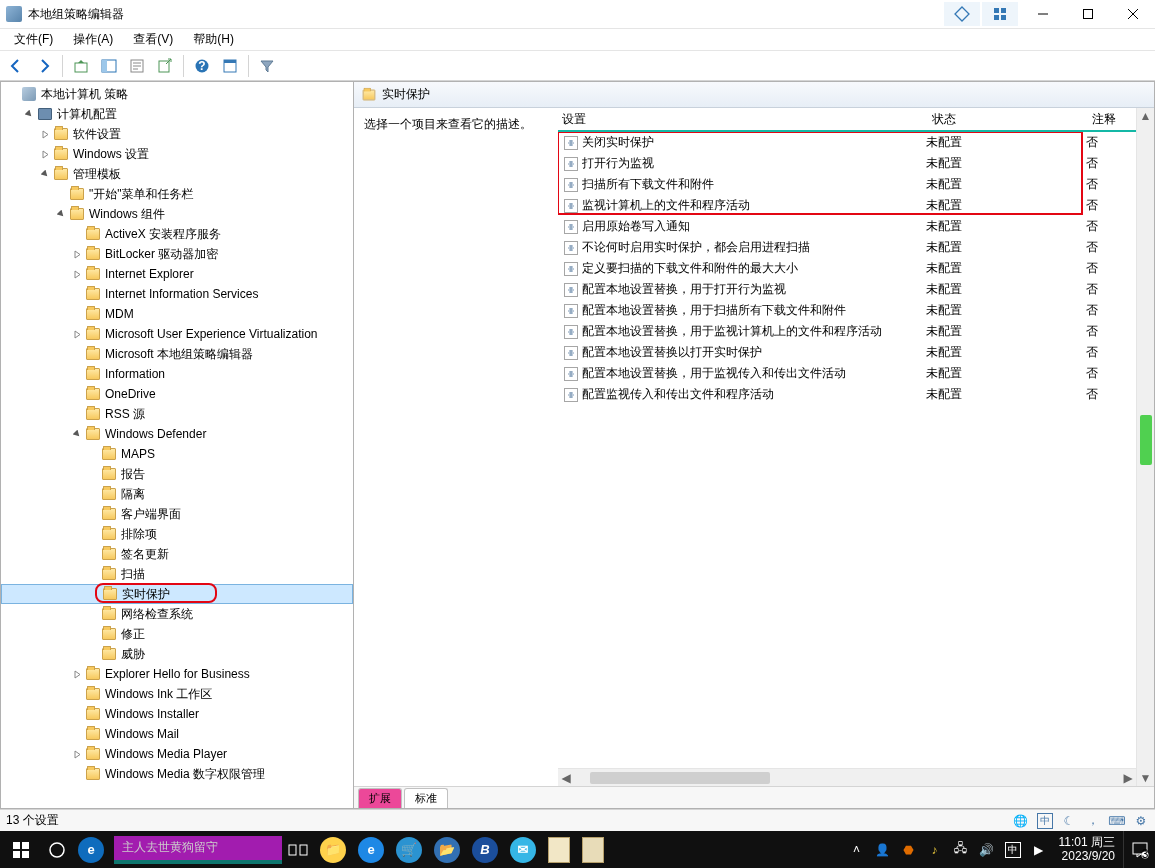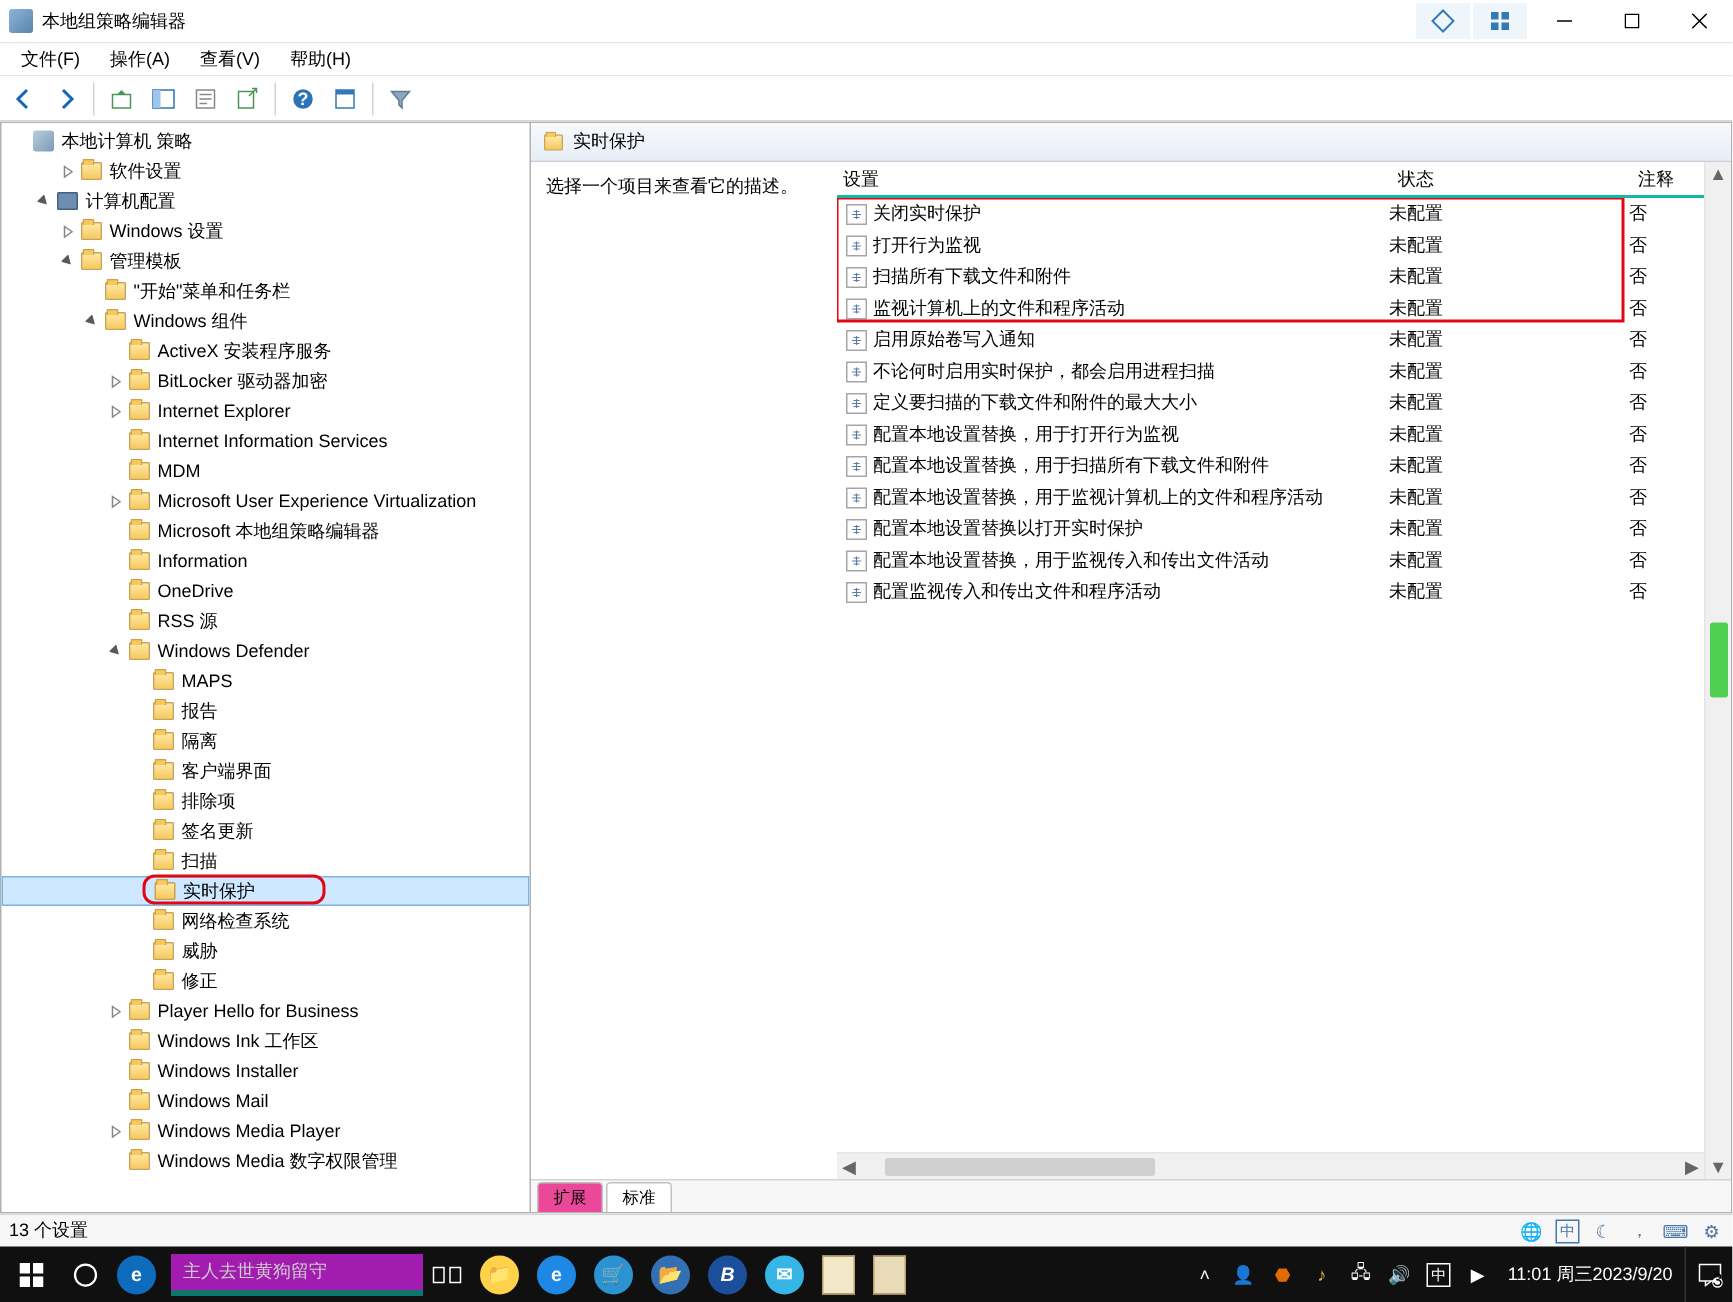--- a/index.html
+++ b/index.html
@@ -87,21 +87,21 @@
 
 
 .taskbar { height: 37px; background: #101010; display: flex; align-items: center; color: #fff; }
 .start { width: 42px; height:37px; display:flex; align-items:center; justify-content:center; }
 .start svg { width:16px; height:16px; fill:#fff; }
 .tb-item { height:37px; display:flex; align-items:center; padding: 0 6px; }
 .search-box { width: 168px; height: 28px; background:#a21caf; display:flex; align-items:center; padding:0 8px; color:#ccc; border-bottom:4px solid #0f766e; margin-left:4px; }
 .tb-spacer { flex:1; }
 .tb-tray { display:flex; align-items:center; gap:10px; padding-right:4px; }
 .tb-tray .ticon { width:16px; height:16px; display:flex; align-items:center; justify-content:center; }
-.tb-clock { display:flex; flex-direction:row; align-items:center; justify-content:center; line-height:1.1; font-size:11px; padding:0 8px; }
+.tb-clock { display:flex; flex-direction:column; align-items:flex-end; justify-content:center; line-height:1.1; font-size:11px; padding:0 8px; }
 .tb-note { width:32px; height:37px; display:flex; align-items:center; justify-content:center; border-left:1px solid #333; }
 
 
 .rvscroll { width: 18px; background:#f0f0f0; border-left:1px solid #e5e5e5; display:flex; flex-direction:column; align-items:center; }
 .rvscroll .arrow { height:16px; display:flex; align-items:center; justify-content:center; color:#666; width:100%; }
 .rvscroll .track { flex:1; width:100%; position:relative; }
 .rvscroll .thumb { position:absolute; top:45%; left:3px; width:12px; height:50px; background:#50d050; border-radius:2px; }
 
 
 .tcircle { width:26px; height:26px; border-radius:50%; display:flex; align-items:center; justify-content:center; font-size:13px; font-weight:bold; }
@@ -213,262 +213,262 @@
 
   <div class="leftpane">
     <div class="tree">
       <div class="node indent0">
           <span class="exp leaf"></span>
           <span class="nicon">
             <div class="scroll-ic"></div>
           </span>
           <span>本地计算机 策略</span>
         </div>
+      <div class="node indent1">
+          <span class="exp">
+            <svg viewBox="0 0 9 9">
+              <path d="M1 1 L7 4.5 L1 8 Z" fill="#595959" transform="rotate(45 4.5 4.5)"></path>
+            </svg>
+          </span>
+          <span class="nicon">
+            <div class="comp-ic"></div>
+          </span>
+          <span>计算机配置</span>
+        </div>
       <div class="node indent2">
           <span class="exp">
             <svg viewBox="0 0 9 9">
               <path d="M2 1 L7 4.5 L2 8 Z" fill="none" stroke="#888"></path>
             </svg>
           </span>
           <span class="nicon">
             <div class="folder-ic"></div>
           </span>
           <span>软件设置</span>
         </div>
-      <div class="node indent1">
+      <div class="node indent2">
+          <span class="exp">
+            <svg viewBox="0 0 9 9">
+              <path d="M2 1 L7 4.5 L2 8 Z" fill="none" stroke="#888"></path>
+            </svg>
+          </span>
+          <span class="nicon">
+            <div class="folder-ic"></div>
+          </span>
+          <span>Windows 设置</span>
+        </div>
+      <div class="node indent2">
           <span class="exp">
             <svg viewBox="0 0 9 9">
               <path d="M1 1 L7 4.5 L1 8 Z" fill="#595959" transform="rotate(45 4.5 4.5)"></path>
             </svg>
           </span>
           <span class="nicon">
-            <div class="comp-ic"></div>
-          </span>
-          <span>计算机配置</span>
-        </div>
-      <div class="node indent2">
+            <div class="folder-ic"></div>
+          </span>
+          <span>管理模板</span>
+        </div>
+      <div class="node indent3">
+          <span class="exp leaf"></span>
+          <span class="nicon">
+            <div class="folder-ic"></div>
+          </span>
+          <span>"开始"菜单和任务栏</span>
+        </div>
+      <div class="node indent3">
+          <span class="exp">
+            <svg viewBox="0 0 9 9">
+              <path d="M1 1 L7 4.5 L1 8 Z" fill="#595959" transform="rotate(45 4.5 4.5)"></path>
+            </svg>
+          </span>
+          <span class="nicon">
+            <div class="folder-ic"></div>
+          </span>
+          <span>Windows 组件</span>
+        </div>
+      <div class="node indent4">
+          <span class="exp leaf"></span>
+          <span class="nicon">
+            <div class="folder-ic"></div>
+          </span>
+          <span>ActiveX 安装程序服务</span>
+        </div>
+      <div class="node indent4">
           <span class="exp">
             <svg viewBox="0 0 9 9">
               <path d="M2 1 L7 4.5 L2 8 Z" fill="none" stroke="#888"></path>
             </svg>
           </span>
           <span class="nicon">
             <div class="folder-ic"></div>
           </span>
-          <span>Windows 设置</span>
-        </div>
-      <div class="node indent2">
+          <span>BitLocker 驱动器加密</span>
+        </div>
+      <div class="node indent4">
+          <span class="exp">
+            <svg viewBox="0 0 9 9">
+              <path d="M2 1 L7 4.5 L2 8 Z" fill="none" stroke="#888"></path>
+            </svg>
+          </span>
+          <span class="nicon">
+            <div class="folder-ic"></div>
+          </span>
+          <span>Internet Explorer</span>
+        </div>
+      <div class="node indent4">
+          <span class="exp leaf"></span>
+          <span class="nicon">
+            <div class="folder-ic"></div>
+          </span>
+          <span>Internet Information Services</span>
+        </div>
+      <div class="node indent4">
+          <span class="exp leaf"></span>
+          <span class="nicon">
+            <div class="folder-ic"></div>
+          </span>
+          <span>MDM</span>
+        </div>
+      <div class="node indent4">
+          <span class="exp">
+            <svg viewBox="0 0 9 9">
+              <path d="M2 1 L7 4.5 L2 8 Z" fill="none" stroke="#888"></path>
+            </svg>
+          </span>
+          <span class="nicon">
+            <div class="folder-ic"></div>
+          </span>
+          <span>Microsoft User Experience Virtualization</span>
+        </div>
+      <div class="node indent4">
+          <span class="exp leaf"></span>
+          <span class="nicon">
+            <div class="folder-ic"></div>
+          </span>
+          <span>Microsoft 本地组策略编辑器</span>
+        </div>
+      <div class="node indent4">
+          <span class="exp leaf"></span>
+          <span class="nicon">
+            <div class="folder-ic"></div>
+          </span>
+          <span>Information</span>
+        </div>
+      <div class="node indent4">
+          <span class="exp leaf"></span>
+          <span class="nicon">
+            <div class="folder-ic"></div>
+          </span>
+          <span>OneDrive</span>
+        </div>
+      <div class="node indent4">
+          <span class="exp leaf"></span>
+          <span class="nicon">
+            <div class="folder-ic"></div>
+          </span>
+          <span>RSS 源</span>
+        </div>
+      <div class="node indent4">
           <span class="exp">
             <svg viewBox="0 0 9 9">
               <path d="M1 1 L7 4.5 L1 8 Z" fill="#595959" transform="rotate(45 4.5 4.5)"></path>
             </svg>
           </span>
           <span class="nicon">
             <div class="folder-ic"></div>
           </span>
-          <span>管理模板</span>
-        </div>
-      <div class="node indent3">
-          <span class="exp leaf"></span>
-          <span class="nicon">
-            <div class="folder-ic"></div>
-          </span>
-          <span>"开始"菜单和任务栏</span>
-        </div>
-      <div class="node indent3">
-          <span class="exp">
-            <svg viewBox="0 0 9 9">
-              <path d="M1 1 L7 4.5 L1 8 Z" fill="#595959" transform="rotate(45 4.5 4.5)"></path>
-            </svg>
-          </span>
-          <span class="nicon">
-            <div class="folder-ic"></div>
-          </span>
-          <span>Windows 组件</span>
-        </div>
-      <div class="node indent4">
-          <span class="exp leaf"></span>
-          <span class="nicon">
-            <div class="folder-ic"></div>
-          </span>
-          <span>ActiveX 安装程序服务</span>
+          <span>Windows Defender</span>
+        </div>
+      <div class="node indent5">
+          <span class="exp leaf"></span>
+          <span class="nicon">
+            <div class="folder-ic"></div>
+          </span>
+          <span>MAPS</span>
+        </div>
+      <div class="node indent5">
+          <span class="exp leaf"></span>
+          <span class="nicon">
+            <div class="folder-ic"></div>
+          </span>
+          <span>报告</span>
+        </div>
+      <div class="node indent5">
+          <span class="exp leaf"></span>
+          <span class="nicon">
+            <div class="folder-ic"></div>
+          </span>
+          <span>隔离</span>
+        </div>
+      <div class="node indent5">
+          <span class="exp leaf"></span>
+          <span class="nicon">
+            <div class="folder-ic"></div>
+          </span>
+          <span>客户端界面</span>
+        </div>
+      <div class="node indent5">
+          <span class="exp leaf"></span>
+          <span class="nicon">
+            <div class="folder-ic"></div>
+          </span>
+          <span>排除项</span>
+        </div>
+      <div class="node indent5">
+          <span class="exp leaf"></span>
+          <span class="nicon">
+            <div class="folder-ic"></div>
+          </span>
+          <span>签名更新</span>
+        </div>
+      <div class="node indent5">
+          <span class="exp leaf"></span>
+          <span class="nicon">
+            <div class="folder-ic"></div>
+          </span>
+          <span>扫描</span>
+        </div>
+      <div class="node indent5 selected">
+          <span class="exp leaf"></span>
+          <span class="nicon">
+            <div class="folder-ic"></div>
+          </span>
+          <span>实时保护</span>
+        </div>
+      <div class="node indent5">
+          <span class="exp leaf"></span>
+          <span class="nicon">
+            <div class="folder-ic"></div>
+          </span>
+          <span>网络检查系统</span>
+        </div>
+      <div class="node indent5">
+          <span class="exp leaf"></span>
+          <span class="nicon">
+            <div class="folder-ic"></div>
+          </span>
+          <span>修正</span>
+        </div>
+      <div class="node indent5">
+          <span class="exp leaf"></span>
+          <span class="nicon">
+            <div class="folder-ic"></div>
+          </span>
+          <span>威胁</span>
         </div>
       <div class="node indent4">
           <span class="exp">
             <svg viewBox="0 0 9 9">
               <path d="M2 1 L7 4.5 L2 8 Z" fill="none" stroke="#888"></path>
             </svg>
           </span>
           <span class="nicon">
             <div class="folder-ic"></div>
           </span>
-          <span>BitLocker 驱动器加密</span>
-        </div>
-      <div class="node indent4">
-          <span class="exp">
-            <svg viewBox="0 0 9 9">
-              <path d="M2 1 L7 4.5 L2 8 Z" fill="none" stroke="#888"></path>
-            </svg>
-          </span>
-          <span class="nicon">
-            <div class="folder-ic"></div>
-          </span>
-          <span>Internet Explorer</span>
-        </div>
-      <div class="node indent4">
-          <span class="exp leaf"></span>
-          <span class="nicon">
-            <div class="folder-ic"></div>
-          </span>
-          <span>Internet Information Services</span>
-        </div>
-      <div class="node indent4">
-          <span class="exp leaf"></span>
-          <span class="nicon">
-            <div class="folder-ic"></div>
-          </span>
-          <span>MDM</span>
-        </div>
-      <div class="node indent4">
-          <span class="exp">
-            <svg viewBox="0 0 9 9">
-              <path d="M2 1 L7 4.5 L2 8 Z" fill="none" stroke="#888"></path>
-            </svg>
-          </span>
-          <span class="nicon">
-            <div class="folder-ic"></div>
-          </span>
-          <span>Microsoft User Experience Virtualization</span>
-        </div>
-      <div class="node indent4">
-          <span class="exp leaf"></span>
-          <span class="nicon">
-            <div class="folder-ic"></div>
-          </span>
-          <span>Microsoft 本地组策略编辑器</span>
-        </div>
-      <div class="node indent4">
-          <span class="exp leaf"></span>
-          <span class="nicon">
-            <div class="folder-ic"></div>
-          </span>
-          <span>Information</span>
-        </div>
-      <div class="node indent4">
-          <span class="exp leaf"></span>
-          <span class="nicon">
-            <div class="folder-ic"></div>
-          </span>
-          <span>OneDrive</span>
-        </div>
-      <div class="node indent4">
-          <span class="exp leaf"></span>
-          <span class="nicon">
-            <div class="folder-ic"></div>
-          </span>
-          <span>RSS 源</span>
-        </div>
-      <div class="node indent4">
-          <span class="exp">
-            <svg viewBox="0 0 9 9">
-              <path d="M1 1 L7 4.5 L1 8 Z" fill="#595959" transform="rotate(45 4.5 4.5)"></path>
-            </svg>
-          </span>
-          <span class="nicon">
-            <div class="folder-ic"></div>
-          </span>
-          <span>Windows Defender</span>
-        </div>
-      <div class="node indent5">
-          <span class="exp leaf"></span>
-          <span class="nicon">
-            <div class="folder-ic"></div>
-          </span>
-          <span>MAPS</span>
-        </div>
-      <div class="node indent5">
-          <span class="exp leaf"></span>
-          <span class="nicon">
-            <div class="folder-ic"></div>
-          </span>
-          <span>报告</span>
-        </div>
-      <div class="node indent5">
-          <span class="exp leaf"></span>
-          <span class="nicon">
-            <div class="folder-ic"></div>
-          </span>
-          <span>隔离</span>
-        </div>
-      <div class="node indent5">
-          <span class="exp leaf"></span>
-          <span class="nicon">
-            <div class="folder-ic"></div>
-          </span>
-          <span>客户端界面</span>
-        </div>
-      <div class="node indent5">
-          <span class="exp leaf"></span>
-          <span class="nicon">
-            <div class="folder-ic"></div>
-          </span>
-          <span>排除项</span>
-        </div>
-      <div class="node indent5">
-          <span class="exp leaf"></span>
-          <span class="nicon">
-            <div class="folder-ic"></div>
-          </span>
-          <span>签名更新</span>
-        </div>
-      <div class="node indent5">
-          <span class="exp leaf"></span>
-          <span class="nicon">
-            <div class="folder-ic"></div>
-          </span>
-          <span>扫描</span>
-        </div>
-      <div class="node indent5 selected">
-          <span class="exp leaf"></span>
-          <span class="nicon">
-            <div class="folder-ic"></div>
-          </span>
-          <span>实时保护</span>
-        </div>
-      <div class="node indent5">
-          <span class="exp leaf"></span>
-          <span class="nicon">
-            <div class="folder-ic"></div>
-          </span>
-          <span>网络检查系统</span>
-        </div>
-      <div class="node indent5">
-          <span class="exp leaf"></span>
-          <span class="nicon">
-            <div class="folder-ic"></div>
-          </span>
-          <span>威胁</span>
-        </div>
-      <div class="node indent5">
-          <span class="exp leaf"></span>
-          <span class="nicon">
-            <div class="folder-ic"></div>
-          </span>
-          <span>修正</span>
-        </div>
-      <div class="node indent4">
-          <span class="exp">
-            <svg viewBox="0 0 9 9">
-              <path d="M2 1 L7 4.5 L2 8 Z" fill="none" stroke="#888"></path>
-            </svg>
-          </span>
-          <span class="nicon">
-            <div class="folder-ic"></div>
-          </span>
-          <span>Player Hello for Business</span>
+          <span>Explorer Hello for Business</span>
         </div>
       <div class="node indent4">
           <span class="exp leaf"></span>
           <span class="nicon">
             <div class="folder-ic"></div>
           </span>
           <span>Windows Ink 工作区</span>
         </div>
       <div class="node indent4">
           <span class="exp leaf"></span>

